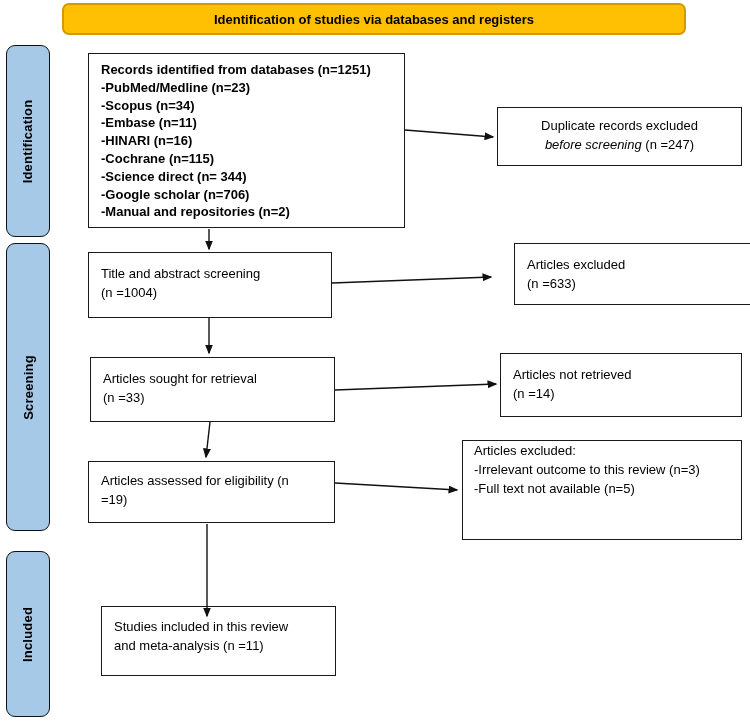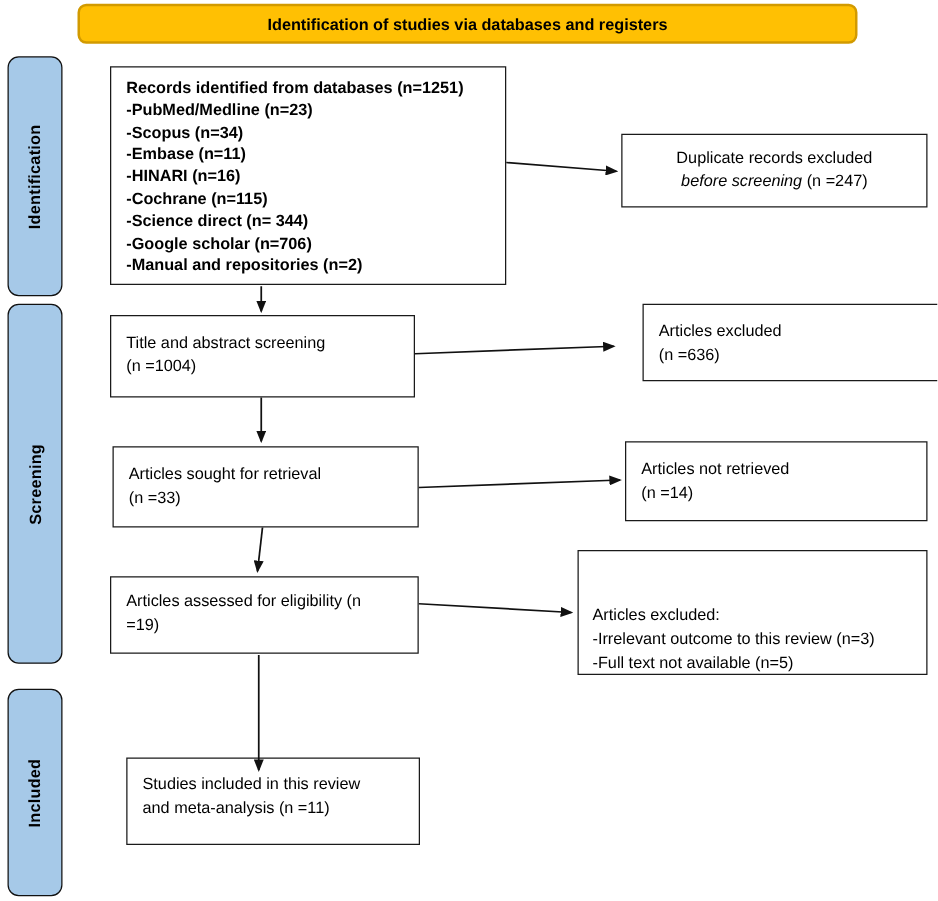--- a/index.html
+++ b/index.html
@@ -60,21 +60,21 @@
                  padding-top: 7px; line-height: 17.8px; font-weight: bold; }
   #box-title-abstract { left: 88px;  top: 252px; width: 244px; height: 66px; }
   #box-sought         { left: 90px;  top: 357px; width: 245px; height: 65px; }
   #box-assessed       { left: 88px;  top: 461px; width: 247px; height: 62px; padding-top: 9px; }
   #box-included       { left: 101px; top: 606px; width: 235px; height: 70px; padding-top: 10px; }
 
   #box-duplicates     { left: 497px; top: 107px; width: 245px; height: 59px; padding-top: 8px; text-align: center; }
   #box-excluded-screening { left: 495px; top: 243px; width: 245px; height: 62px; margin-left: 19px; }
   #box-not-retrieved  { left: 500px; top: 353px; width: 242px; height: 64px; }
   #box-excluded-eligibility { left: 462px; top: 440px; width: 280px; height: 100px;
-                              display: flex; flex-direction: column; justify-content: flex-end;
+                              display: flex; flex-direction: column; justify-content: flex-start;
                               padding: 0 0 0 11px; }
   .it { font-style: italic; }
 
   
   #arrows {
     position: absolute; left: 0; top: 0;
     width: 750px; height: 721px;
     pointer-events: none;
   }
   #arrows line { stroke: #111111; stroke-width: 1.4; }
@@ -115,21 +115,21 @@
     <div><span class="it">before screening</span><span> (n =247)</span></div>
   </div>
 
   <div class="fbox" id="box-title-abstract">
     <div>Title and abstract screening</div>
     <div>(n =1004)</div>
   </div>
 
   <div class="fbox" id="box-excluded-screening">
     <div>Articles excluded</div>
-    <div>(n =636)</div>
+    <div>(n =633)</div>
   </div>
 
   <div class="fbox" id="box-sought">
     <div>Articles sought for retrieval</div>
     <div>(n =33)</div>
   </div>
 
   <div class="fbox" id="box-not-retrieved">
     <div>Articles not retrieved</div>
     <div>(n =14)</div>

